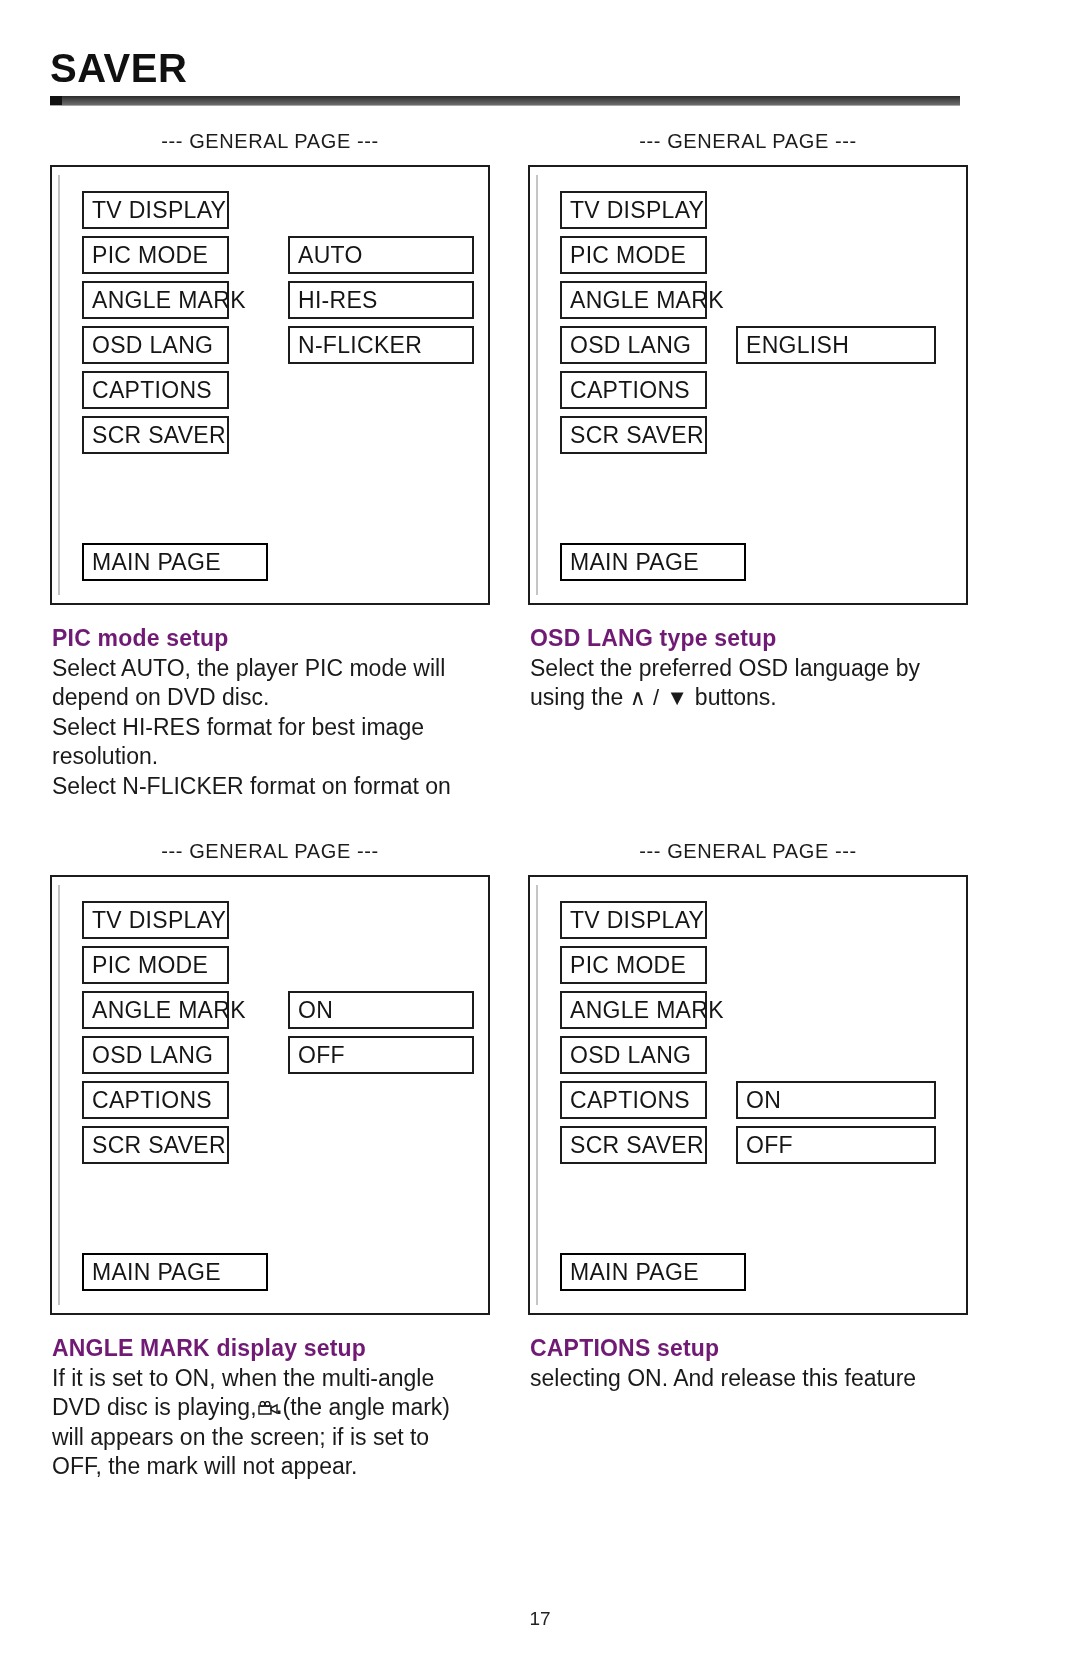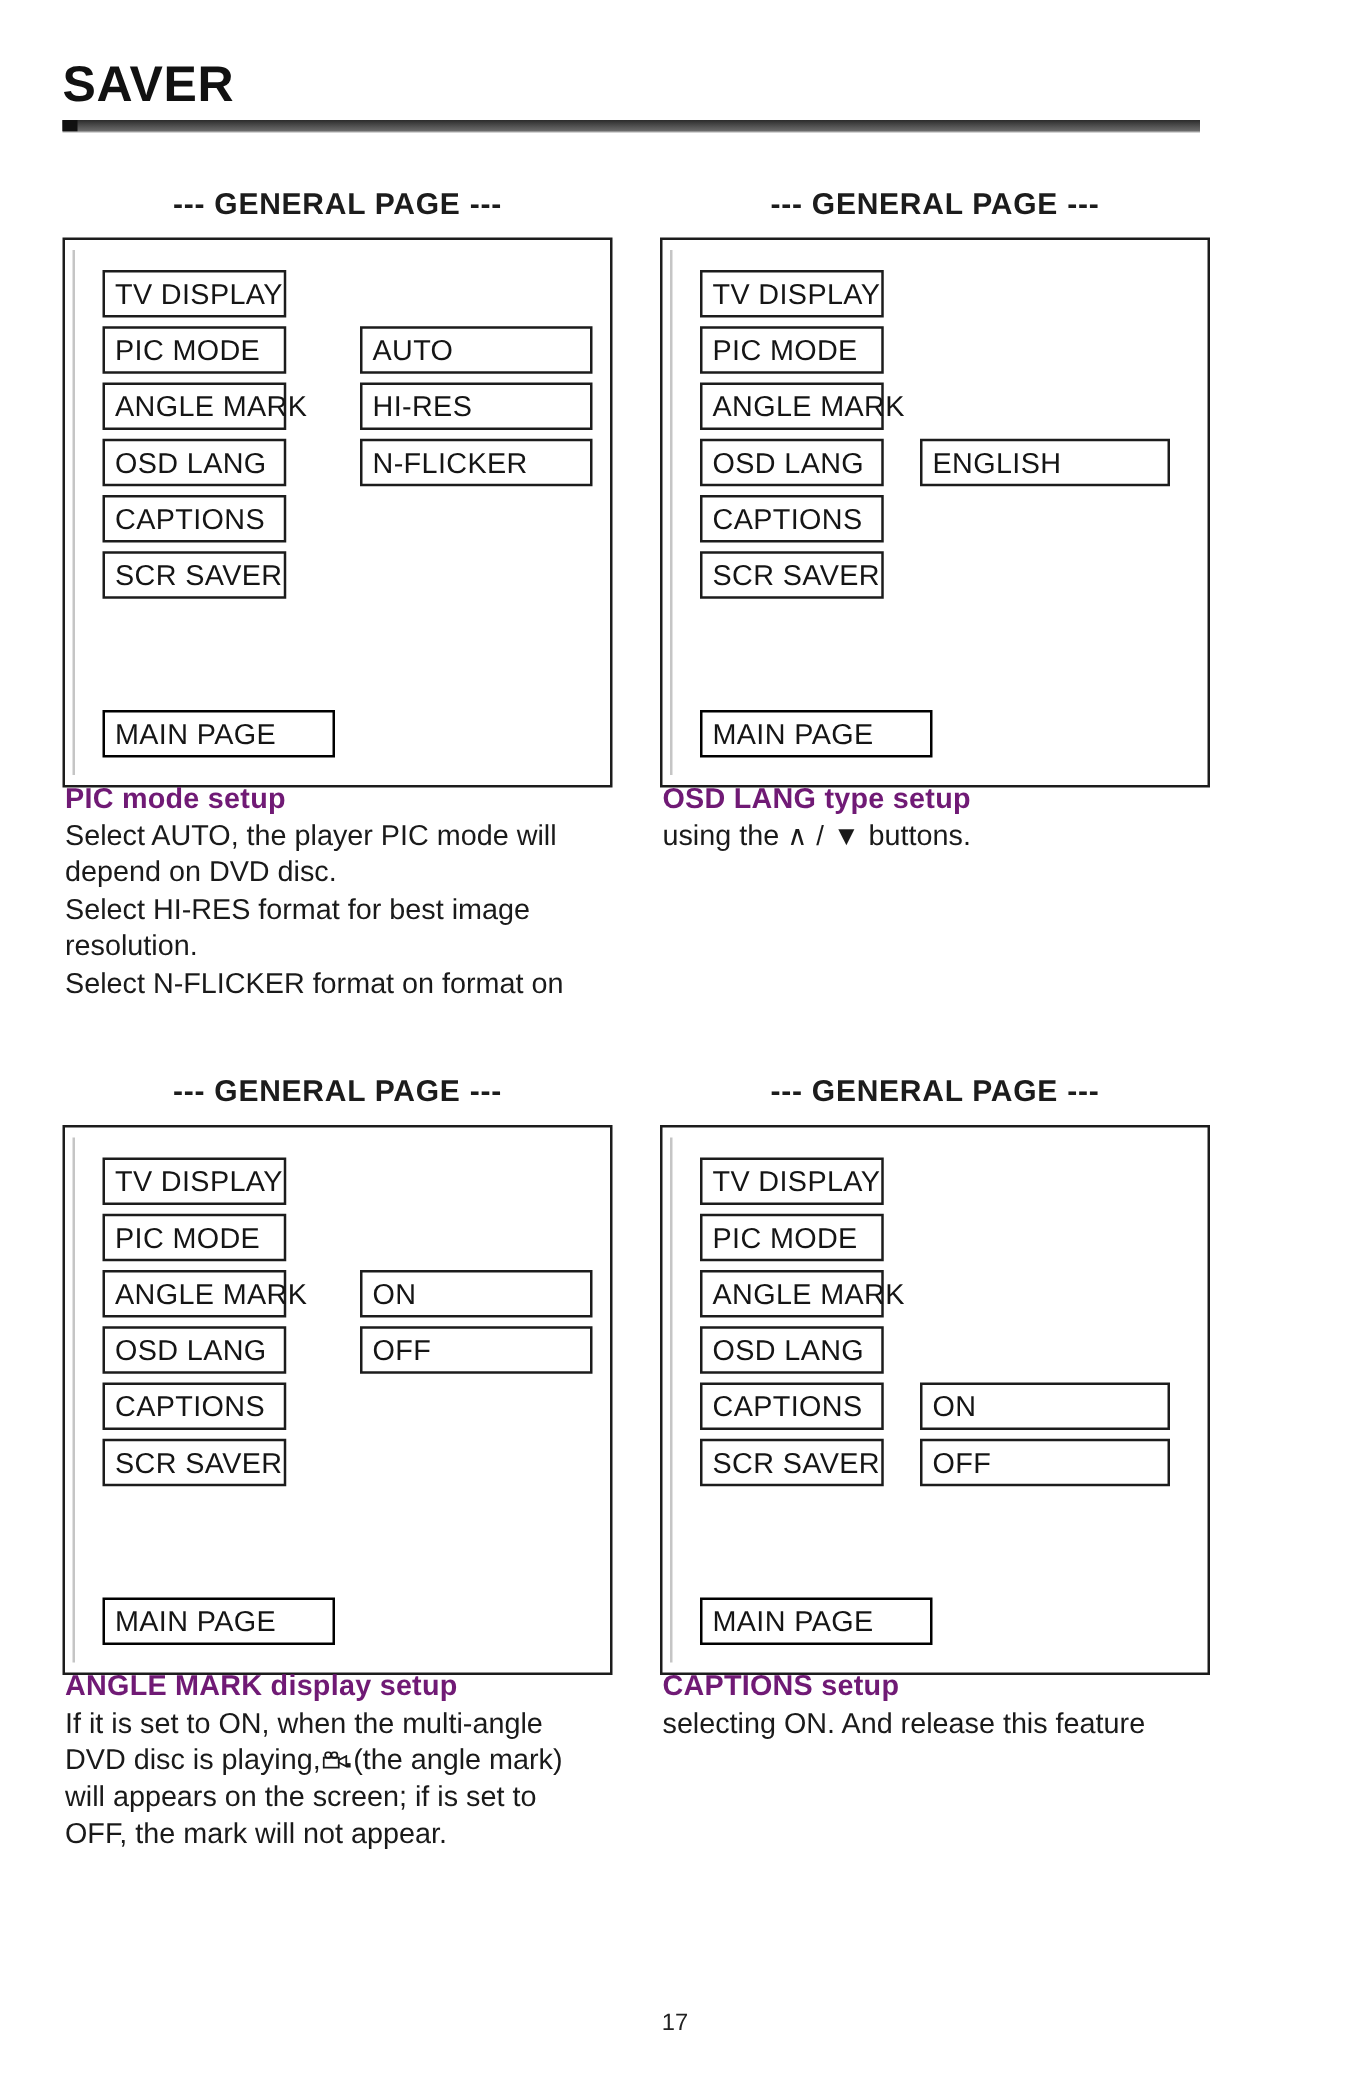--- a/index.html
+++ b/index.html
@@ -49,26 +49,25 @@
     height: 9px;
     background: #111;
   }
 
   
   .figure {
     position: absolute;
   }
   .fig-caption-top {
     text-align: center;
-    font-size: 24px;
+    font-size: 20px;
     letter-spacing: 0.6px;
     color: #1c1c1c;
     margin-bottom: 12px;
-    font-weight: bold;
-    margin-top: 20px;
+    font-weight: normal;
   }
 
   .osd-screen {
     position: relative;
     border: 2px solid #1c1c1c;
     background: #ffffff;
     box-sizing: border-box;
   }
   
   .osd-screen::before {
@@ -230,20 +229,21 @@
     <span class="ln">depend on DVD disc.</span>
     <span class="ln">Select HI-RES format for best image</span>
     <span class="ln">resolution.</span>
     <span class="ln">Select N-FLICKER format on format on</span>
   </p>
 </div>
 
 <div class="desc" style="left:530px; top:625px;">
   <p class="desc-title">OSD LANG type setup</p>
   <p class="desc-body">
+    <span class="ln">Select the preferred OSD language by</span>
     <span class="ln"><span>using the </span><span class="glyph-arrows">∧ / ▼</span><span> buttons.</span></span>
   </p>
 </div>
 
 <div class="figure" style="left:50px; top:840px; width:440px;">
   <div class="fig-caption-top">--- GENERAL PAGE ---</div>
   <div class="osd-screen" style="width:440px; height:440px;">
     <div class="menu-col">
       <div class="menu-item">TV DISPLAY</div>
       <div class="menu-item">PIC MODE</div>

